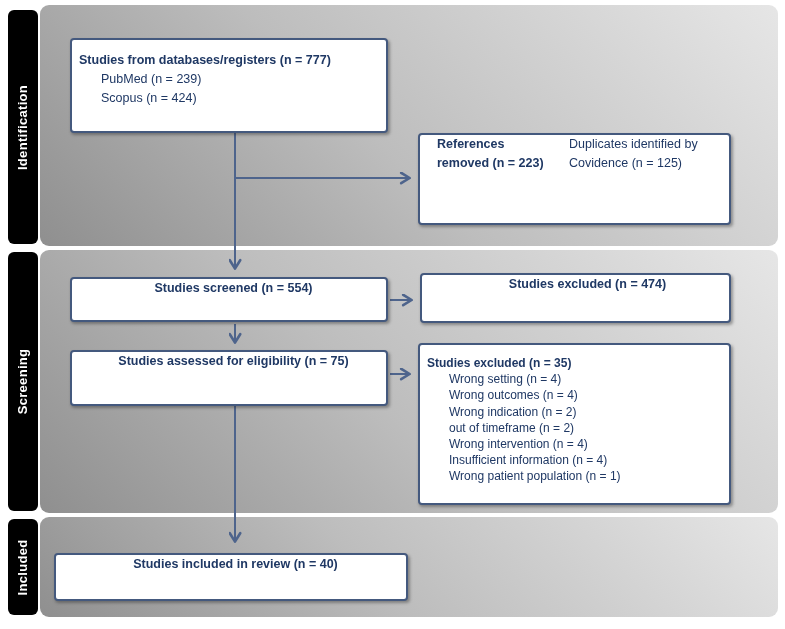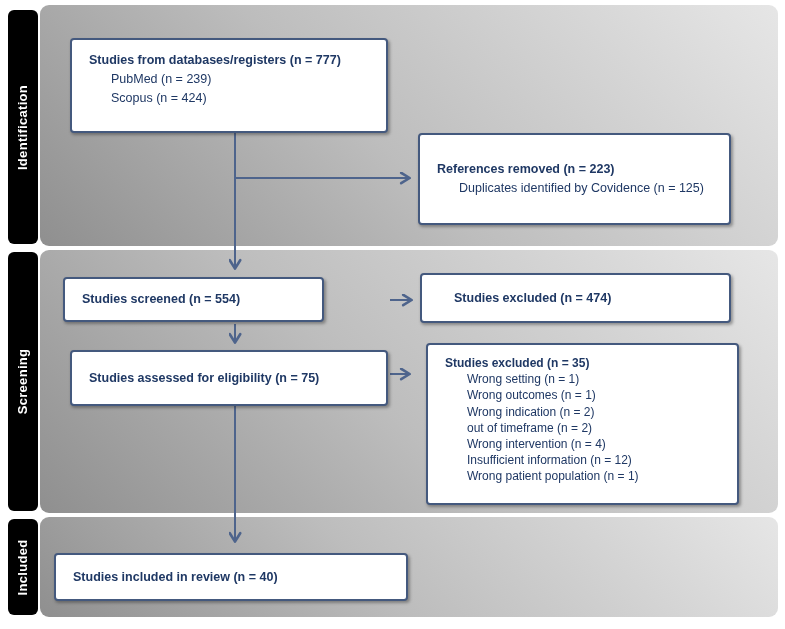--- a/index.html
+++ b/index.html
@@ -37,23 +37,23 @@
     background:#ffffff;
     border:2px solid #44597e;
     border-radius:4px;
     box-shadow:1.5px 2px 3px rgba(40,40,40,.4);
     color:#1f3864;
     font-size:12.5px;
     line-height:19px;
   }
   .node .title{font-weight:600;}
   .node .sub{margin-left:22px;font-weight:400;}
-  .pad{padding:11px 10px 8px 17px;}
-  .vcenter{display:flex;flex-direction:column;justify-content:center;padding-left:17px;padding-right:8px;}
-  .tight{font-size:12px;line-height:16.2px;padding-top:10px;margin-left:8px;}
+  .pad{padding:11px 10px 8px 7px;}
+  .vcenter{display:flex;flex-direction:row;justify-content:center;padding-left:17px;padding-right:8px;}
+  .tight{font-size:12px;line-height:16.2px;padding-top:10px;}
   #arrows{position:absolute;left:0;top:0;pointer-events:none;}
 </style>
 </head>
 <body>
 
 <div id="stage">
 
   <div class="band" style="top:5px;height:241px;"></div>
   <div class="band" style="top:250px;height:263px;"></div>
   <div class="band" style="top:517px;height:100px;"></div>
@@ -88,40 +88,40 @@
     <div class="title">Studies from databases/registers (n = 777)</div>
     <div class="sub">PubMed (n = 239)</div>
     <div class="sub">Scopus (n = 424)</div>
   </div>
 
   <div class="node vcenter" style="left:418px;top:133px;width:313px;height:92px;">
     <div class="title">References removed (n = 223)</div>
     <div class="sub">Duplicates identified by Covidence (n = 125)</div>
   </div>
 
-  <div class="node vcenter" style="left:63px;top:277px;width:261px;height:45px;">
+  <div class="node vcenter" style="left:70px;top:277px;width:318px;height:45px;">
     <div class="title">Studies screened (n = 554)</div>
   </div>
 
   <div class="node vcenter" style="left:420px;top:273px;width:311px;height:50px;padding-left:32px;">
     <div class="title">Studies excluded (n = 474)</div>
   </div>
 
   <div class="node vcenter" style="left:70px;top:350px;width:318px;height:56px;">
     <div class="title">Studies assessed for eligibility (n = 75)</div>
   </div>
 
   <div class="node pad tight" style="left:418px;top:343px;width:313px;height:162px;">
     <div class="title">Studies excluded (n = 35)</div>
-    <div class="sub">Wrong setting (n = 1)</div>
-    <div class="sub">Wrong outcomes (n = 1)</div>
+    <div class="sub">Wrong setting (n = 4)</div>
+    <div class="sub">Wrong outcomes (n = 4)</div>
     <div class="sub">Wrong indication (n = 2)</div>
     <div class="sub">out of timeframe (n = 2)</div>
     <div class="sub">Wrong intervention (n = 4)</div>
-    <div class="sub">Insufficient information (n = 12)</div>
+    <div class="sub">Insufficient information (n = 4)</div>
     <div class="sub">Wrong patient population (n = 1)</div>
   </div>
 
   <div class="node vcenter" style="left:54px;top:553px;width:354px;height:48px;">
     <div class="title">Studies included in review (n = 40)</div>
   </div>
 
 </div>
 
 </body></html>

